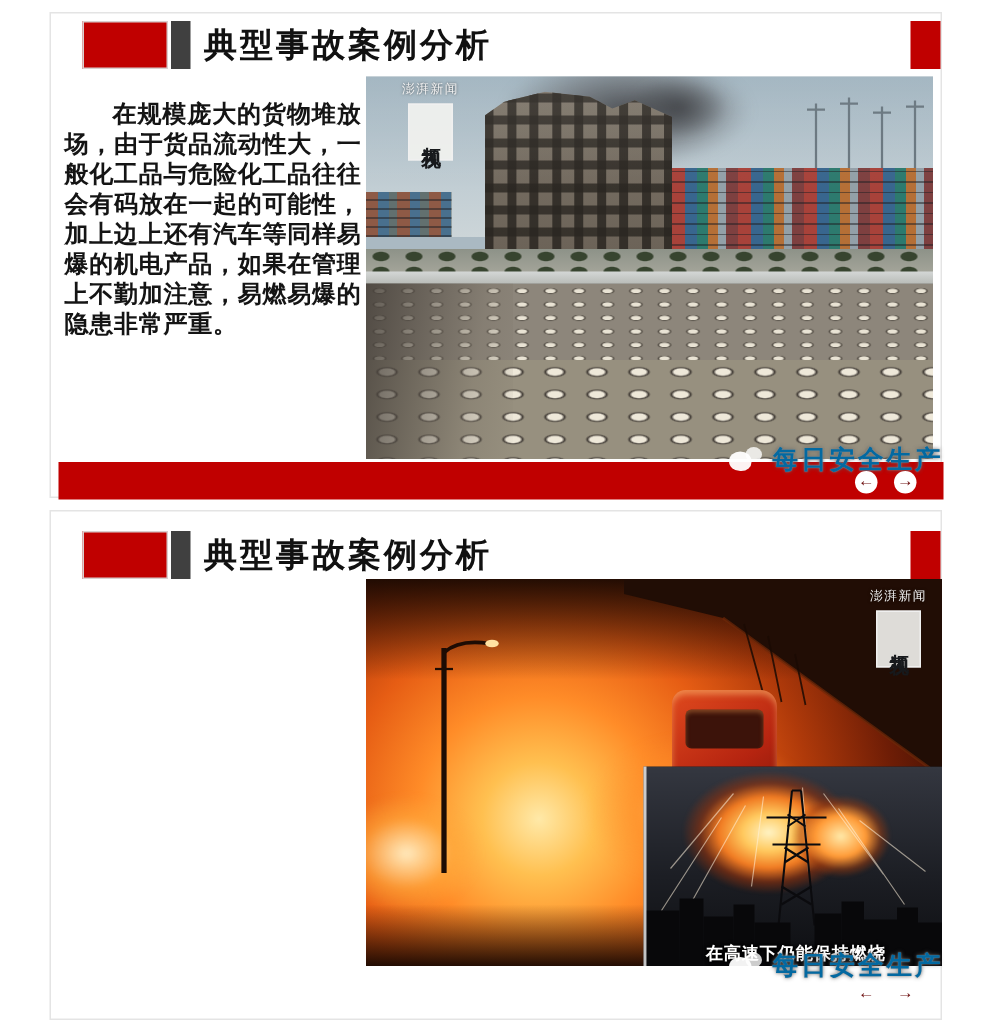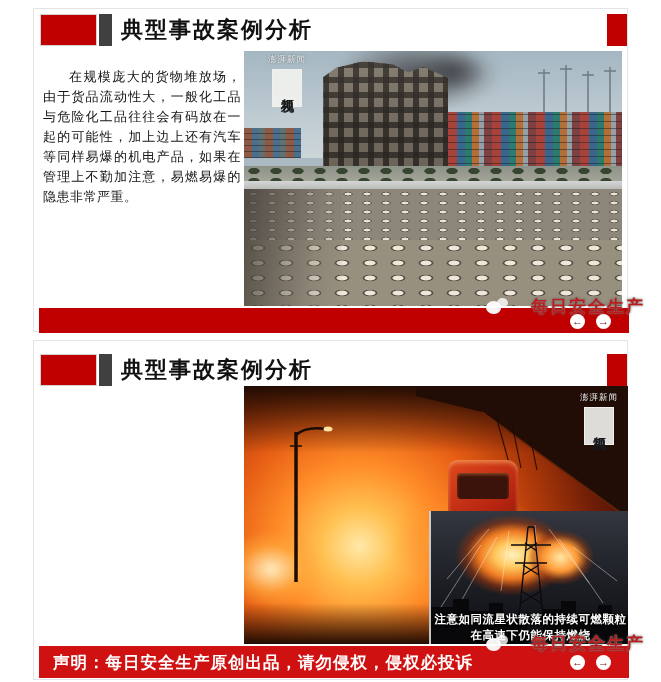--- a/index.html
+++ b/index.html
@@ -8,32 +8,32 @@
     font-family:"Liberation Sans","DejaVu Sans",sans-serif;overflow:hidden;
   }
   .slide{
     position:absolute;left:33px;width:595px;background:#ffffff;
     border:1px solid #e4e4e4;box-sizing:border-box;
   }
   #slide1{top:8px;height:324px;}
   #slide2{top:340px;height:340px;}
 
   
-  .title-band{position:absolute;left:1px;right:0;height:32px;}
+  .title-band{position:absolute;left:16px;right:0;height:32px;}
   .title-red-rect{position:absolute;left:5px;top:0;width:57px;height:32px;background:#c00000;border:1px solid #d9d0d0;box-sizing:border-box;}
   .title-gray-square{position:absolute;left:64px;top:0;width:13px;height:32px;background:#404040;}
   .title-text{position:absolute;left:86px;top:0;line-height:32px;font-size:22px;font-weight:bold;color:#111;letter-spacing:2px;white-space:nowrap;}
   .corner-red-block{position:absolute;right:0px;top:0;width:20px;height:32px;background:#c00000;}
 
   
   .body-text{
     position:absolute;left:9px;width:198px;
     font-family:"Liberation Serif","DejaVu Serif",serif;
-    font-size:13px;line-height:20px;color:#141414;
-    text-align:justify;text-indent:2em;letter-spacing:0.5px;font-weight:400;
+    font-size:16px;line-height:20px;color:#141414;
+    text-align:justify;text-indent:2em;letter-spacing:0.5px;font-weight:700;
   }
 
   
   .photo{position:absolute;overflow:hidden;}
 
   
   #photo1{left:210px;top:42px;width:378px;height:255px;background:#aab9c2;}
   .p1-sky{position:absolute;left:0;right:0;top:0;height:42%;background:linear-gradient(#9db1bd,#c2ced4 70%,#ccd5d8);}
   .p1-smoke{position:absolute;left:24%;top:-6%;width:44%;height:30%;border-radius:50%;
     background:radial-gradient(closest-side,rgba(60,62,66,.95),rgba(90,92,96,.55) 60%,transparent);filter:blur(4px);}
@@ -71,22 +71,22 @@
     color:#17191c;font-family:"Liberation Serif","DejaVu Serif",serif;font-weight:bold;font-size:13px;
     writing-mode:vertical-rl;text-orientation:upright;display:flex;align-items:center;justify-content:center;line-height:14px;}
   #pw1{left:4px;top:3px;}
   #pw2{right:6px;top:6px;}
 
   
   .footer-bar{position:absolute;left:5px;width:590px;height:25px;background:#c00000;}
   #footer-bar-1{top:299px;}
 
   
-  .brand-wm{position:absolute;display:flex;align-items:center;gap:21px;z-index:8;
-    color:#b91c1c;font-size:17px;font-weight:bold;letter-spacing:2px;
+  .brand-wm{position:absolute;display:flex;align-items:center;gap:5px;z-index:8;
+    color:#0369a1;font-size:17px;font-weight:bold;letter-spacing:2px;
     text-shadow:0 0 1px #9a9a9a,0 0 3px rgba(90,90,90,.9);white-space:nowrap;}
   .chat-icon{position:relative;width:24px;height:18px;display:inline-block;}
   .chat-icon::before{content:"";position:absolute;left:0;top:3px;width:15px;height:13px;border-radius:50% 50% 45% 50%;background:rgba(255,255,255,.95);}
   .chat-icon::after{content:"";position:absolute;left:11px;top:0;width:11px;height:10px;border-radius:50%;background:rgba(255,255,255,.8);}
   .nav-arrows{position:absolute;display:flex;gap:11px;z-index:9;}
   .nav-btn{width:15px;height:15px;border-radius:50%;background:#fff;border:none;padding:0;cursor:pointer;
     color:#6d0f0f;font-size:11px;font-weight:bold;line-height:15px;text-align:center;display:flex;align-items:center;justify-content:center;}
   #wm1{left:452px;top:286px;}
   #nav1{left:536px;top:305px;}
   #wm2{left:452px;top:291px;}
@@ -224,31 +224,29 @@
           <rect x="38" y="100" width="20" height="33"></rect>
             <rect x="58" y="92" width="14" height="41"></rect>
           <rect x="72" y="104" width="24" height="29"></rect>
             <rect x="112" y="98" width="18" height="35"></rect>
           <rect x="130" y="90" width="15" height="43"></rect>
             <rect x="145" y="102" width="22" height="31"></rect>
           <rect x="167" y="94" width="14" height="39"></rect>
             <rect x="181" y="104" width="18" height="29"></rect>
         </g>
       </svg>
-      <div class="inset-sub" id="sub1">注意如同流星状散落的持续可燃颗粒</div>
       <div class="inset-sub" id="sub2">在高速下仍能保持燃烧</div>
     </div>
 
     <div class="paper-wm" id="pw2">
       <div class="src">澎湃新闻</div>
       <div class="box">视频</div>
     </div>
   </div>
 
-  <div class="statement-bar">声明：每日安全生产原创出品，请勿侵权，侵权必投诉</div>
 
   <div class="brand-wm" id="wm2">
     <span class="chat-icon"></span>
     <span>每日安全生产</span>
   </div>
   <div class="nav-arrows" id="nav2">
     <button class="nav-btn">←</button>
     <button class="nav-btn">→</button>
   </div>
 </div>

